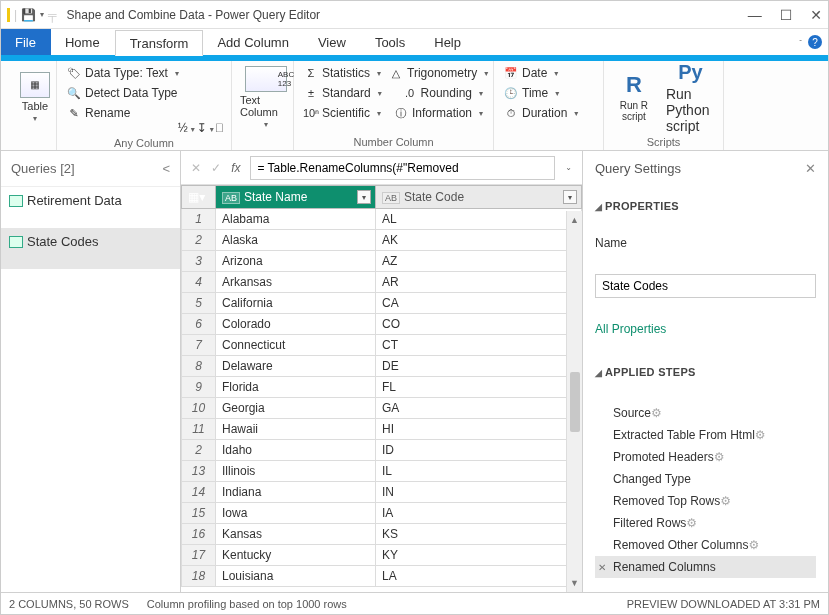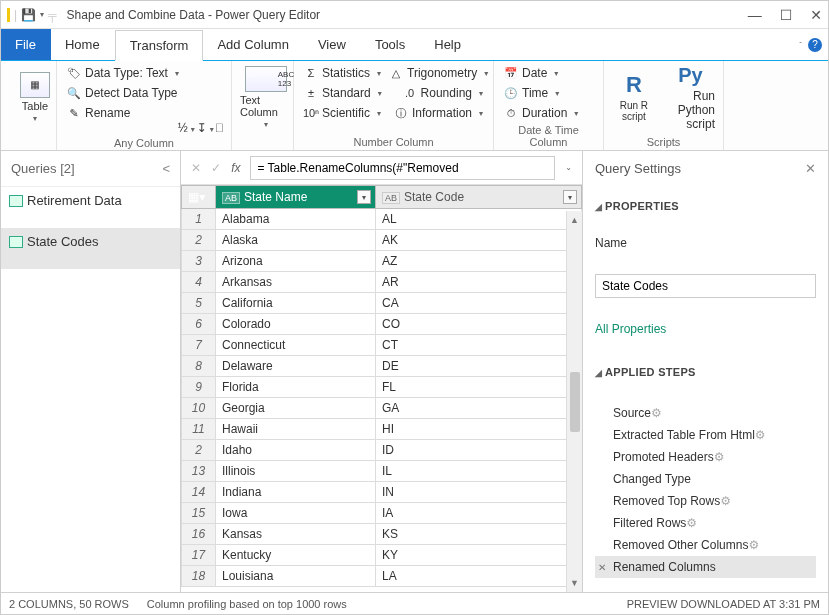--- a/index.html
+++ b/index.html
@@ -3,21 +3,21 @@
 <meta charset="utf-8">
 <style>
   * { box-sizing: border-box; margin: 0; padding: 0; }
   body { font-family: "Segoe UI", sans-serif; font-size: 12px; color: #333; background: #fff; width: 829px; height: 615px; overflow: hidden; display: flex; flex-direction: column; border: 1px solid #ccc; }
   .titlebar { height: 28px; display: flex; align-items: center; padding: 0 6px; border-bottom: 1px solid #e0e0e0; }
   .titlebar .qat { display:flex; align-items:center; gap:4px; }
   .titlebar .qat .bar { width:3px; height:14px; background:#f2c811; }
   .titlebar .title { margin-left:10px; font-size:12px; color:#444;}
   .titlebar .win { margin-left:auto; display:flex; gap:18px; font-size:14px; color:#555;}
   .titlebar .win span { cursor:default; }
-  .menubar { height: 32px; display:flex; align-items:stretch; border-bottom:1px solid #0ea5e9; position:relative;}
+  .menubar { height: 32px; display:flex; align-items:stretch; border-bottom:6px solid #0ea5e9; position:relative;}
   .menubar .tab { padding:0 14px; display:flex; align-items:center; font-size:13px; color:#333; border-right:1px solid transparent; }
   .menubar .tab.file { background:#1f6fca; color:#fff; }
   .menubar .tab.active { border:1px solid #d0d0d0; border-bottom:1px solid #fff; background:#fff; position:relative; top:1px;}
   .menubar .help { margin-left:auto; margin-right:6px; display:flex; align-items:center; gap:6px;}
   .ribbon { height: 90px; display:flex; border-bottom:1px solid #d0d0d0; background:#fdfdfd;}
   .ribbon .group { border-right:1px solid #e4e4e4; padding:4px 8px 2px 8px; display:flex; flex-direction:column; justify-content:space-between;}
   .ribbon .group .label { text-align:center; font-size:11px; color:#666; padding-top:2px;}
   .ribbon .row { display:flex; align-items:center; gap:4px; }
   .ribbon .col { display:flex; flex-direction:column; gap:2px;}
   .ribbon .btn-big { display:flex; flex-direction:column; align-items:center; justify-content:center; gap:2px; width:52px; height:64px; font-size:11px; }
@@ -181,32 +181,31 @@
         </div>
       <div class="small dd">
           <span class="ic">🕒</span>
           <span>Time</span>
         </div>
       <div class="small dd">
           <span class="ic">⏱</span>
           <span>Duration</span>
         </div>
     </div>
-    <div class="label">Date &amp; Time Column</div>
   </div>
 
   <div class="group" style="width:120px;">
     <div class="row" style="gap:10px; justify-content:center;">
       <div class="btn-big" style="width:50px;">
         <span style="font-size:22px; font-weight:bold; color:#2f6fb0;">R</span>
         <span style="font-size:10px; text-align:center;">Run R script</span>
       </div>
       <div class="btn-big" style="width:56px;">
         <span style="font-size:20px; font-weight:bold; color:#2f6fb0;">Py</span>
-        <span style="font-size:12px; text-align:right;">Run Python script</span>
+        <span style="font-size:14px; text-align:left;">Run Python script</span>
       </div>
     </div>
     <div class="label">Scripts</div>
   </div>
 </div>
 
 <div class="workarea">
 
   <div class="queries">
     <div class="hdr">

